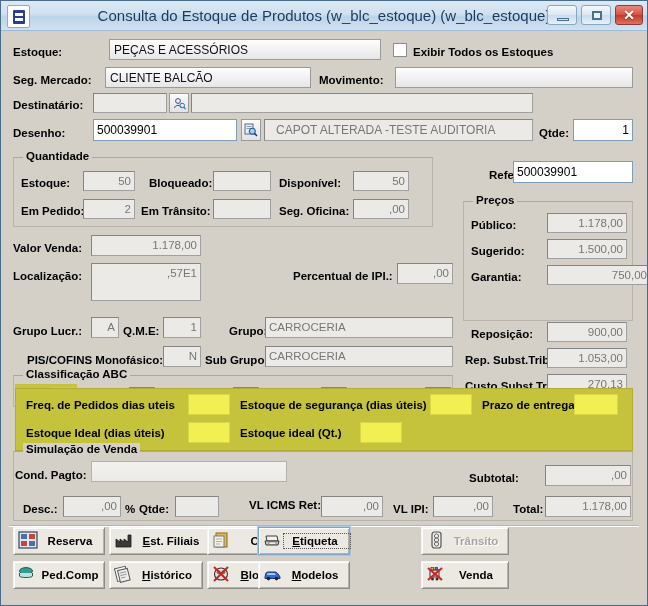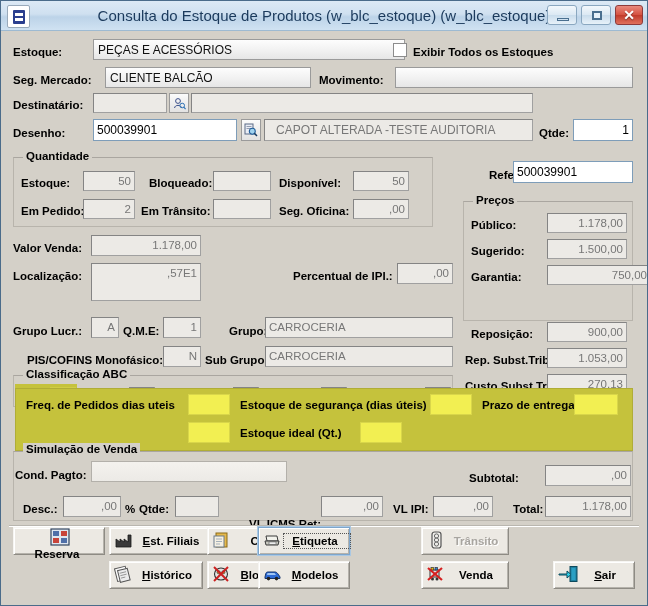--- a/index.html
+++ b/index.html
@@ -152,21 +152,21 @@
         <span class="sq"></span>
       </div>
     <div class="winbtn" id="btn-close">
         <span class="x">✕</span>
       </div>
   </div>
 
   <div id="client">
 
     <div class="lbl" style="left:12px;top:14px;">Estoque:</div>
-    <div class="combo" style="left:92px;top:8px;width:312px;height:21px;">PEÇAS E ACESSÓRIOS</div>
+    <div class="combo" style="left:108px;top:8px;width:272px;height:21px;">PEÇAS E ACESSÓRIOS</div>
     <div class="chk" style="left:392px;top:12px;"></div>
     <div class="lbl" style="left:412px;top:14px;">Exibir Todos os Estoques</div>
 
     <div class="lbl" style="left:12px;top:42px;">Seg. Mercado:</div>
     <div class="combo" style="left:92px;top:36px;width:206px;height:21px;margin-left:12px;">CLIENTE BALCÃO</div>
     <div class="lbl" style="left:318px;top:42px;">Movimento:</div>
     <div class="combo empty" style="left:394px;top:36px;width:238px;height:21px;"></div>
 
     <div class="lbl" style="left:12px;top:67px;">Destinatário:</div>
     <div class="fld" style="left:92px;top:62px;width:74px;height:20px;"></div>
@@ -274,20 +274,21 @@
     <div id="yellow-panel">
       <div class="ylbl" style="left:10px;top:9px;">Freq. de Pedidos dias uteis</div>
       <div class="yfld" style="left:172px;top:5px;width:42px;height:21px;"></div>
 
       <div class="ylbl" style="left:224px;top:9px;">Estoque de segurança (dias úteis)</div>
       <div class="yfld" style="left:414px;top:5px;width:42px;height:21px;"></div>
 
       <div class="ylbl" style="left:466px;top:9px;">Prazo de entrega :</div>
       <div class="yfld" style="left:558px;top:5px;width:44px;height:21px;"></div>
 
+      <div class="ylbl" style="left:10px;top:37px;">Estoque Ideal (dias úteis)</div>
       <div class="yfld" style="left:172px;top:33px;width:42px;height:21px;"></div>
 
       <div class="ylbl" style="left:224px;top:37px;">Estoque ideal (Qt.)</div>
       <div class="yfld" style="left:344px;top:33px;width:42px;height:21px;"></div>
     </div>
 
     <div class="grp" style="left:12px;top:420px;width:620px;height:70px;"></div>
     <div class="grp-t" style="left:22px;top:412px;">Simulação de Venda</div>
 
     <div class="lbl" style="left:14px;top:437px;">Cond. Pagto:</div>
@@ -295,33 +296,33 @@
 
     <div class="lbl" style="left:468px;top:440px;">Subtotal:</div>
     <div class="fld num" style="left:544px;top:434px;width:86px;height:21px;">,00</div>
 
     <div class="lbl" style="left:22px;top:471px;">Desc.:</div>
     <div class="fld num" style="left:62px;top:465px;width:58px;height:21px;">,00</div>
     <div class="lbl" style="left:124px;top:471px;">%</div>
     <div class="lbl" style="left:138px;top:471px;">Qtde:</div>
     <div class="fld num" style="left:174px;top:465px;width:44px;height:21px;"></div>
 
-    <div class="lbl" style="left:248px;top:486px;">VL ICMS Ret:</div>
+    <div class="lbl" style="left:248px;top:467px;">VL ICMS Ret:</div>
     <div class="fld num" style="left:320px;top:465px;width:62px;height:21px;">,00</div>
 
     <div class="lbl" style="left:392px;top:471px;">VL IPI:</div>
     <div class="fld num" style="left:432px;top:465px;width:60px;height:21px;">,00</div>
 
     <div class="lbl" style="left:512px;top:471px;">Total:</div>
     <div class="fld num" style="left:544px;top:465px;width:86px;height:21px;">1.178,00</div>
 
     <div class="sep" style="left:8px;top:494px;width:630px;"></div>
     <div class="sep2" style="left:8px;top:495px;width:630px;"></div>
 
-    <div class="btn" style="left:12px;top:496px;width:92px;height:28px;flex-direction:column;">
+    <div class="btn" style="left:12px;top:496px;width:92px;height:28px;">
       <span class="bi">
         <svg width="20" height="18" viewBox="0 0 20 18">
           <rect x="1" y="1" width="18" height="16" fill="#dfe6ef" stroke="#33455e" stroke-width="1.2"></rect>
           <rect x="3" y="3" width="6" height="5" fill="#4f6fa8"></rect>
           <rect x="11" y="3" width="6" height="5" fill="#c8443a"></rect>
           <rect x="3" y="10" width="6" height="5" fill="#c8443a"></rect>
           <rect x="11" y="10" width="6" height="5" fill="#4f6fa8"></rect>
         </svg>
       </span>
       <span class="bt">Reserva</span>
@@ -365,20 +366,29 @@
         <svg width="20" height="18" viewBox="0 0 20 18">
           <rect x="6" y="1" width="9" height="16" rx="2.5" fill="#efeeea" stroke="#555" stroke-width="1.2"></rect>
           <circle cx="10.5" cy="5" r="2.1" fill="none" stroke="#666" stroke-width="1"></circle>
           <circle cx="10.5" cy="9" r="2.1" fill="none" stroke="#666" stroke-width="1"></circle>
           <circle cx="10.5" cy="13" r="2.1" fill="none" stroke="#666" stroke-width="1"></circle>
         </svg>
       </span>
       <span class="bt">Trânsito</span>
     </div>
 
+    <div class="btn" style="left:12px;top:530px;width:92px;height:28px;">
+      <span class="bi">
+        <svg width="20" height="18" viewBox="0 0 20 18">
+          <ellipse cx="8" cy="6" rx="6.5" ry="3.4" fill="#2f9e8f" stroke="#1c5d55" stroke-width="1"></ellipse>
+          <path d="M1.5 8 L1.5 11 C1.5 13 14.5 13 14.5 11 L14.5 8" fill="#bfe2de" stroke="#1c5d55" stroke-width="1"></path>
+        </svg>
+      </span>
+      <span class="bt" style="padding-left:0;">Ped.Comp</span>
+    </div>
 
     <div class="btn" style="left:108px;top:530px;width:94px;height:28px;">
       <span class="bi">
         <svg width="20" height="18" viewBox="0 0 20 18">
           <g transform="rotate(-14 9 9)">
             <rect x="2" y="2" width="11" height="13" fill="#fafafa" stroke="#555" stroke-width="1"></rect>
             <rect x="4.5" y="4.5" width="10" height="12" fill="#ececec" stroke="#555" stroke-width="1"></rect>
             <line x1="6" y1="7.5" x2="12.5" y2="7.5" stroke="#888" stroke-width="0.8"></line>
             <line x1="6" y1="10" x2="12.5" y2="10" stroke="#888" stroke-width="0.8"></line>
             <line x1="6" y1="12.5" x2="10.5" y2="12.5" stroke="#888" stroke-width="0.8"></line>
@@ -421,25 +431,15 @@
           <rect x="9" y="2.5" width="2.5" height="2.5" fill="#2d7fd6" stroke="#333" stroke-width="0.7"></rect>
           <circle cx="6.5" cy="14" r="1.5" fill="#333"></circle>
           <circle cx="11" cy="14" r="1.5" fill="#333"></circle>
           <line x1="2" y1="3" x2="16" y2="15" stroke="#d42020" stroke-width="2.2"></line>
           <line x1="16" y1="3" x2="2" y2="15" stroke="#d42020" stroke-width="2.2"></line>
         </svg>
       </span>
       <span class="bt">Venda</span>
     </div>
 
-    <div class="btn" style="left:552px;top:530px;width:82px;height:28px;">
-      <span class="bi">
-        <svg width="22" height="18" viewBox="0 0 22 18">
-          <rect x="12" y="1.5" width="7" height="15" fill="#1f7f9e" stroke="#0d4a5e" stroke-width="1"></rect>
-          <rect x="13.5" y="3" width="4" height="12" fill="#2aa0c4"></rect>
-          <path d="M1 9 L9 9 L9 6 L13 9.5 L9 13 L9 10 L1 10 Z" fill="#2fd0e8" stroke="#0d4a5e" stroke-width="1"></path>
-        </svg>
-      </span>
-      <span class="bt"><span class="u">S</span>air</span>
-    </div>
 
   </div>
 </div>
 
 </body></html>

